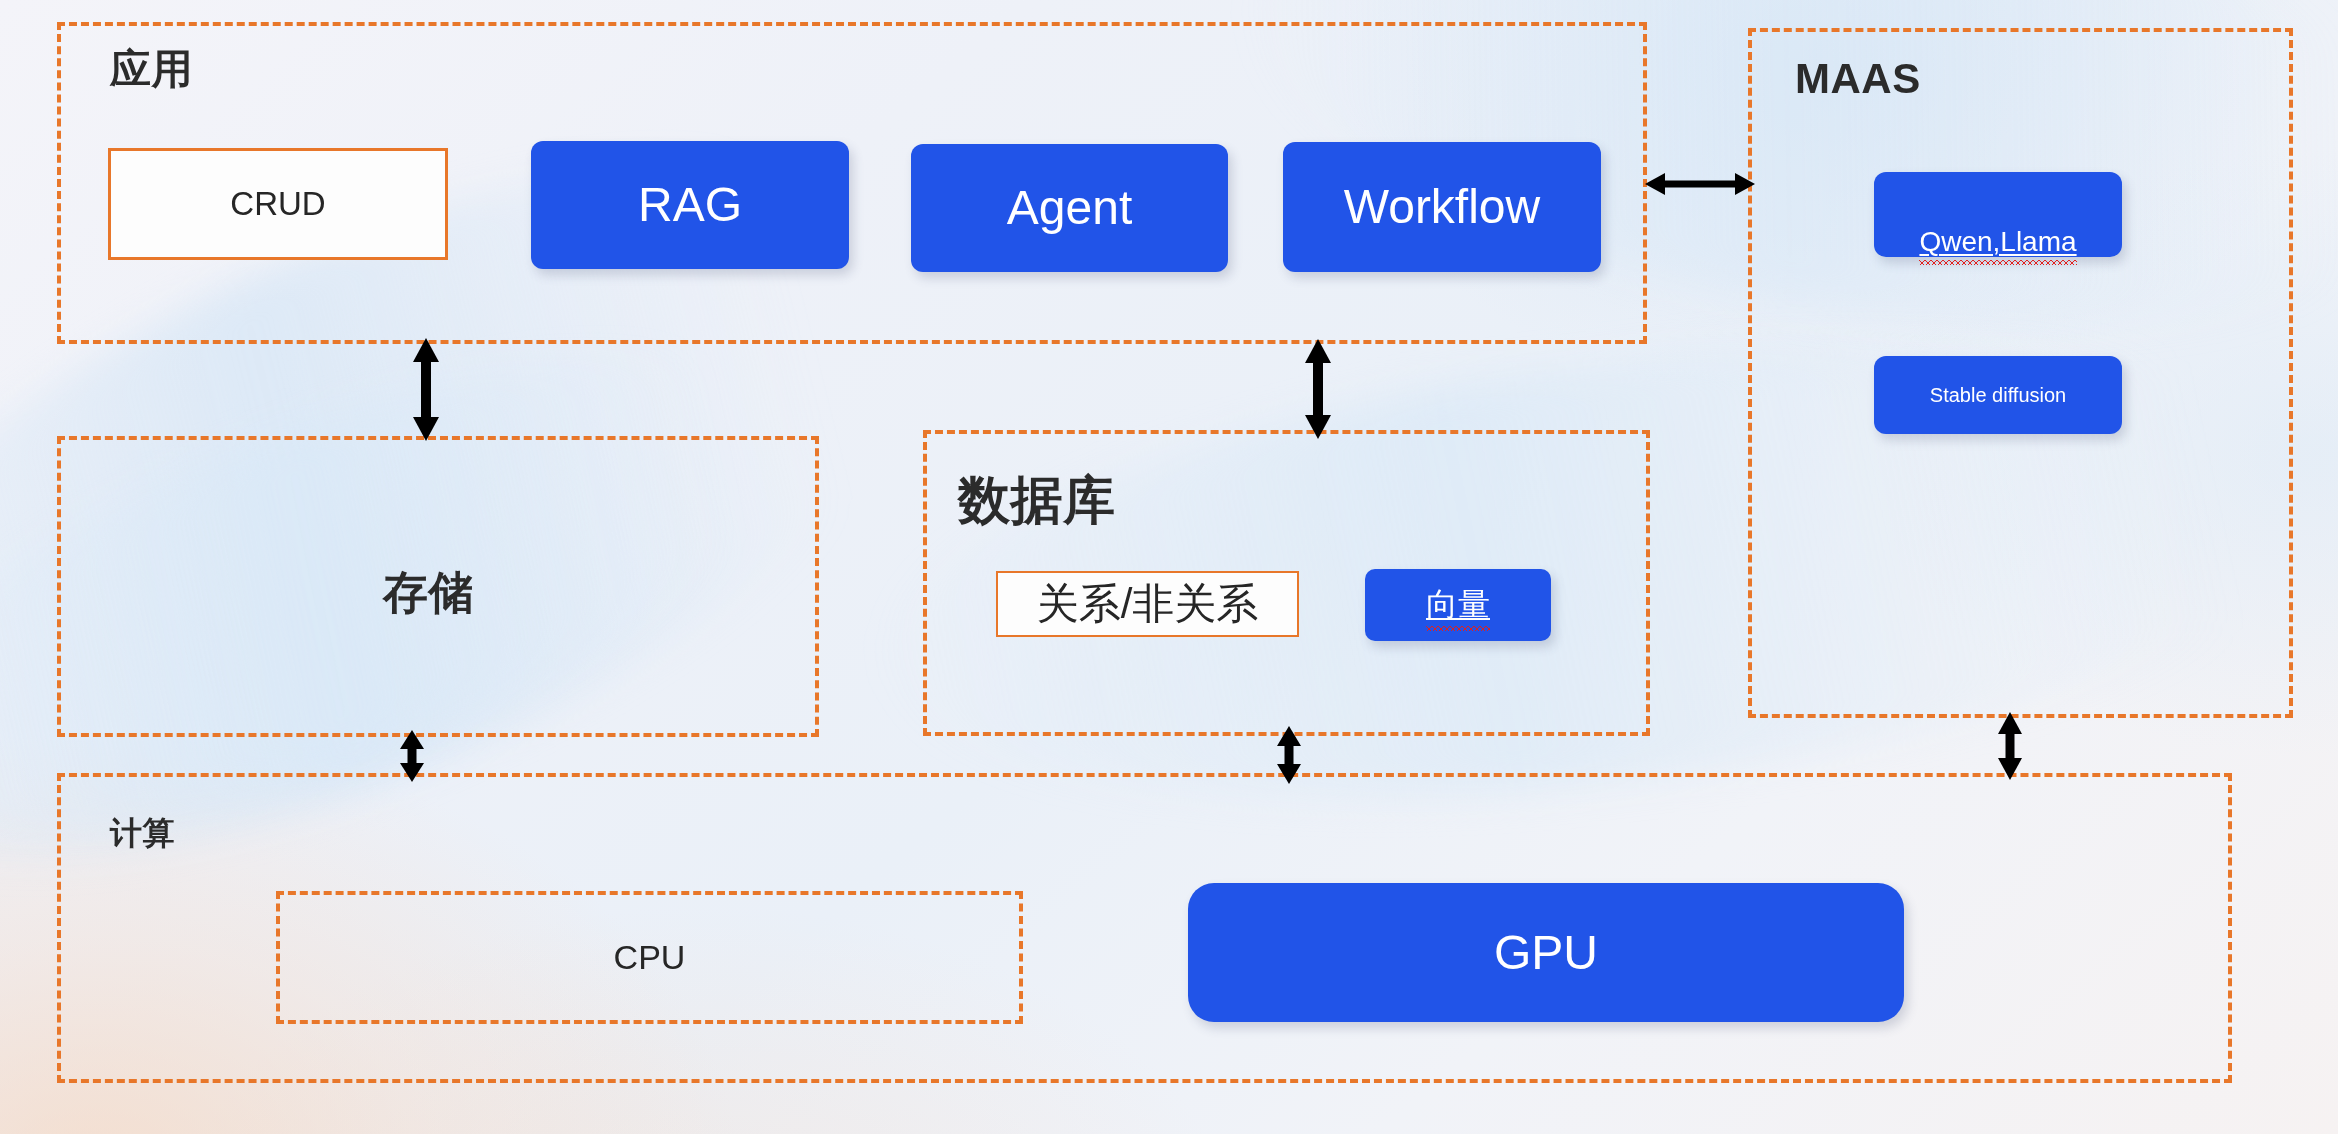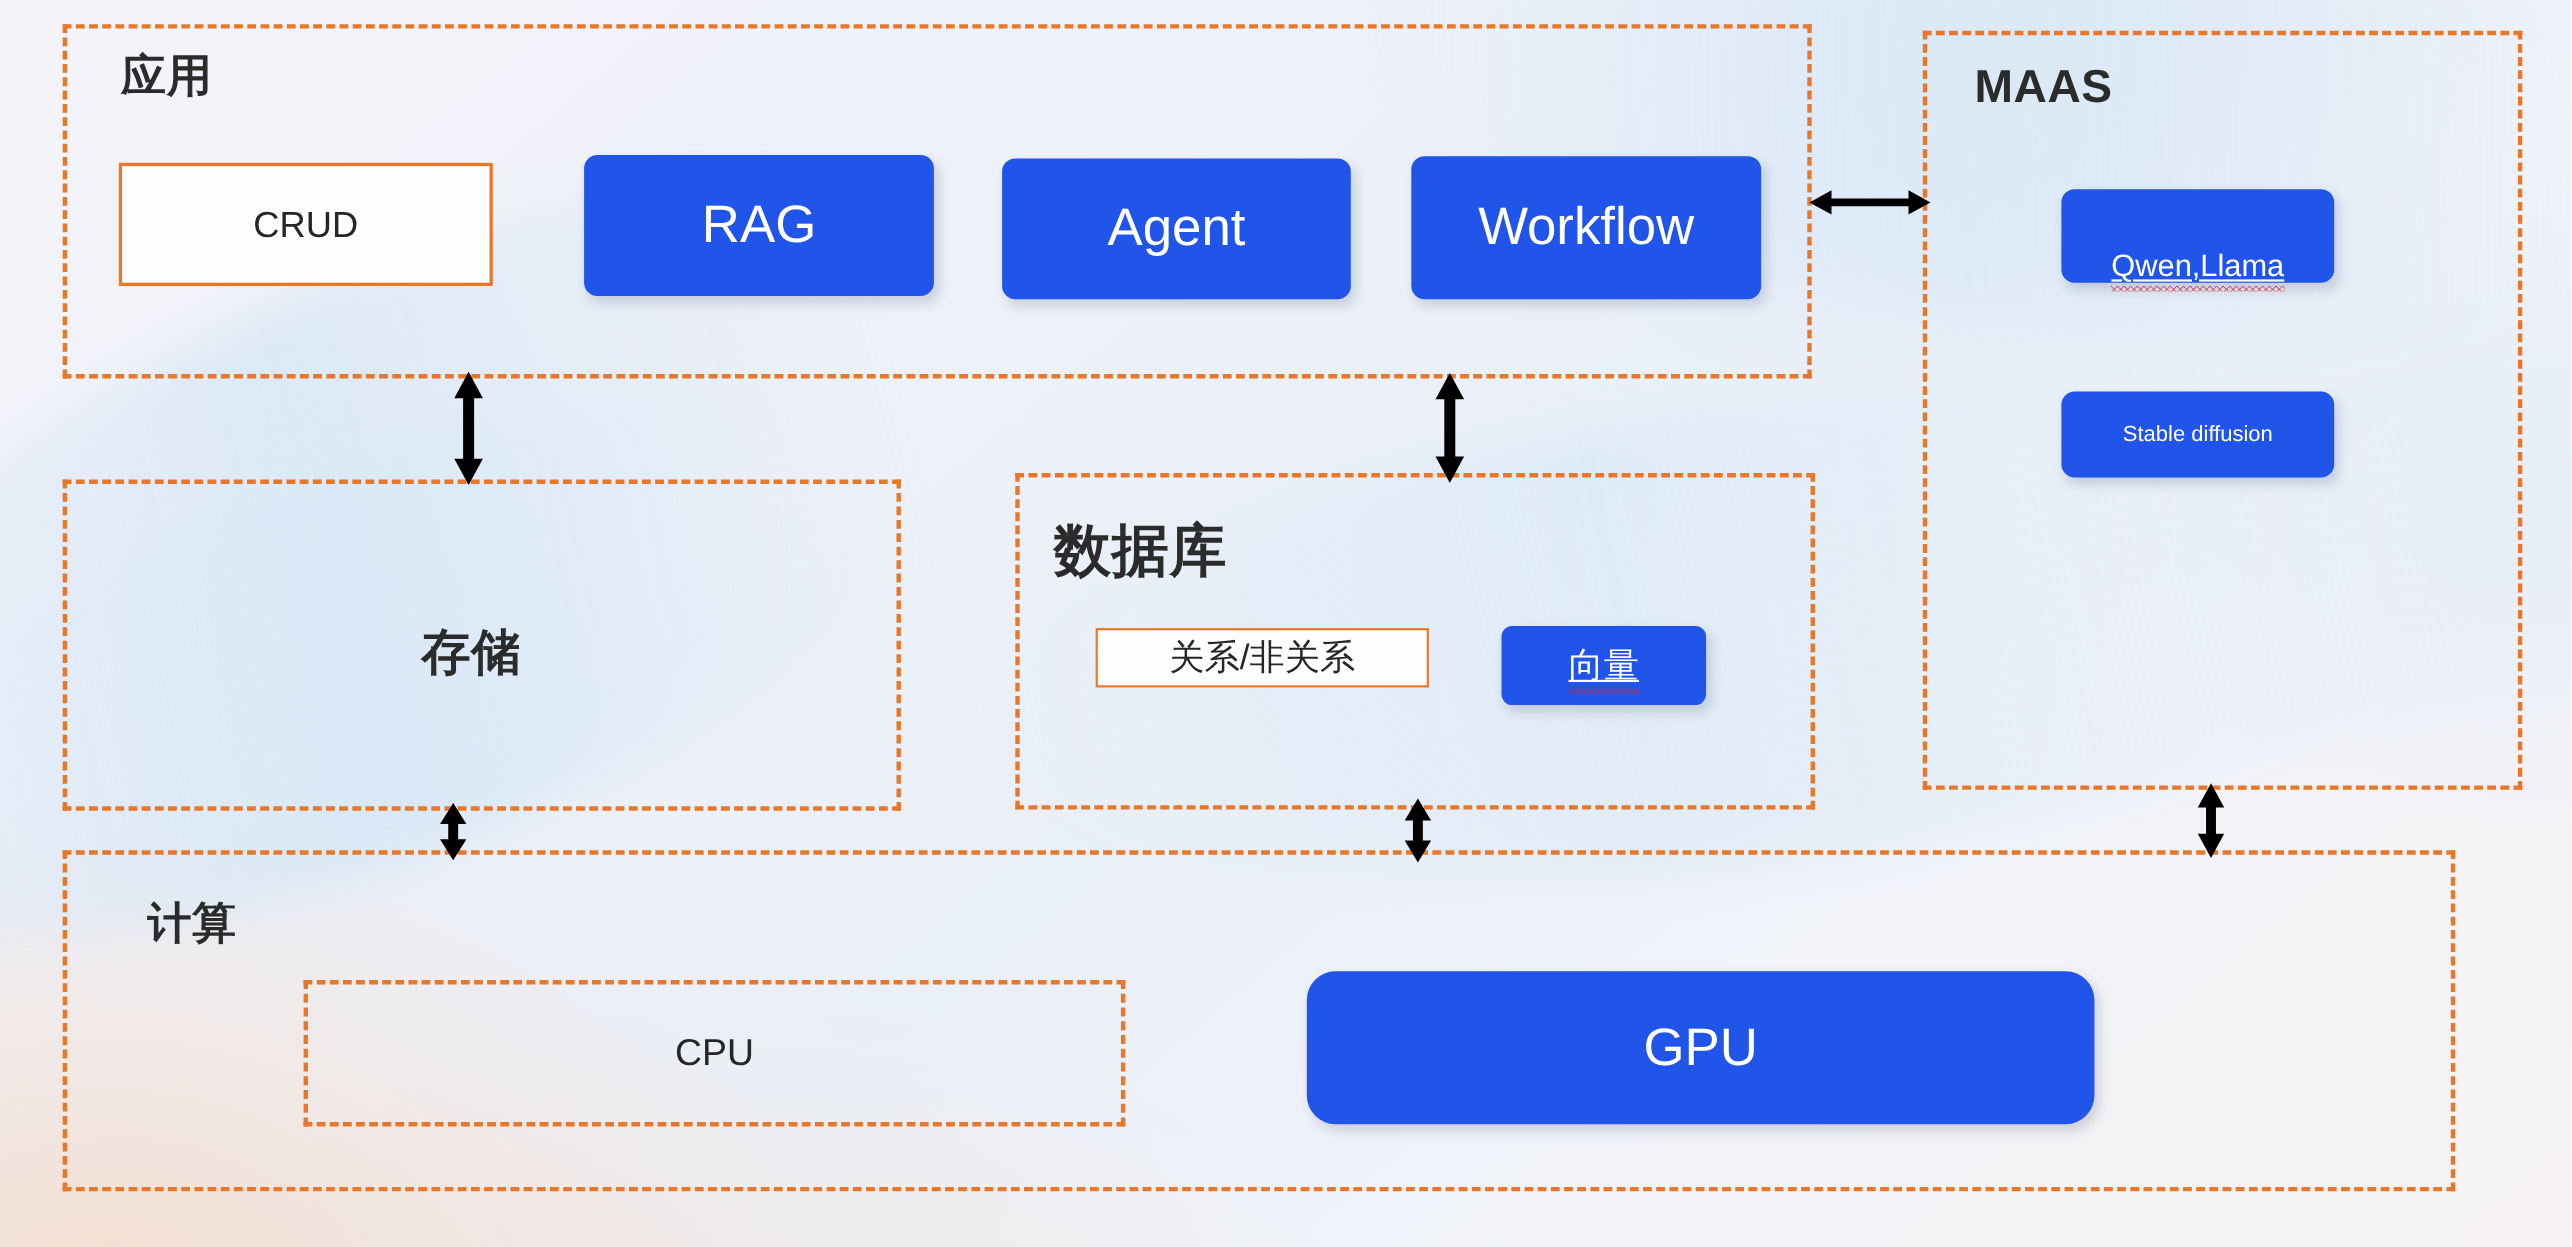--- a/index.html
+++ b/index.html
@@ -161,31 +161,31 @@
 
 
   <div class="panel" style="left:57px; top:436px; width:762px; height:301px;">
   </div>
   <div class="panel-title" style="left:383px; top:563px; font-size:45px;">存储</div>
 
   <div class="panel" style="left:923px; top:430px; width:727px; height:306px;">
   </div>
   <div class="panel-title" style="left:958px; top:466px; font-size:52px;">数据库</div>
 
-  <div class="box box-outline" style="left:996px; top:571px; width:303px; height:54px; font-size:32px; border-width:2px;">
+  <div class="box box-outline" style="left:996px; top:571px; width:303px; height:66px; font-size:42px; border-width:2px;">
     <span>关系/非关系</span>
   </div>
 
   <div class="box box-blue" style="left:1365px; top:569px; width:186px; height:72px; font-size:32px; border-radius:10px;">
     <span class="squiggle">向量</span>
   </div>
 
   <div class="panel" style="left:57px; top:773px; width:2175px; height:310px;">
   </div>
-  <div class="panel-title" style="left:110px; top:812px; font-size:40px;margin-left:24px;">计算</div>
+  <div class="panel-title" style="left:110px; top:812px; font-size:32px;">计算</div>
 
   <div class="box box-dashed" style="left:276px; top:891px; width:747px; height:133px; font-size:34px;">
     <span>CPU</span>
   </div>
 
   <div class="box box-blue" style="left:1188px; top:883px; width:716px; height:139px; font-size:48px; border-radius:26px;">
     <span>GPU</span>
   </div>
 
   <div class="arrow" style="left:1645px; top:166px; width:110px; height:36px;">

